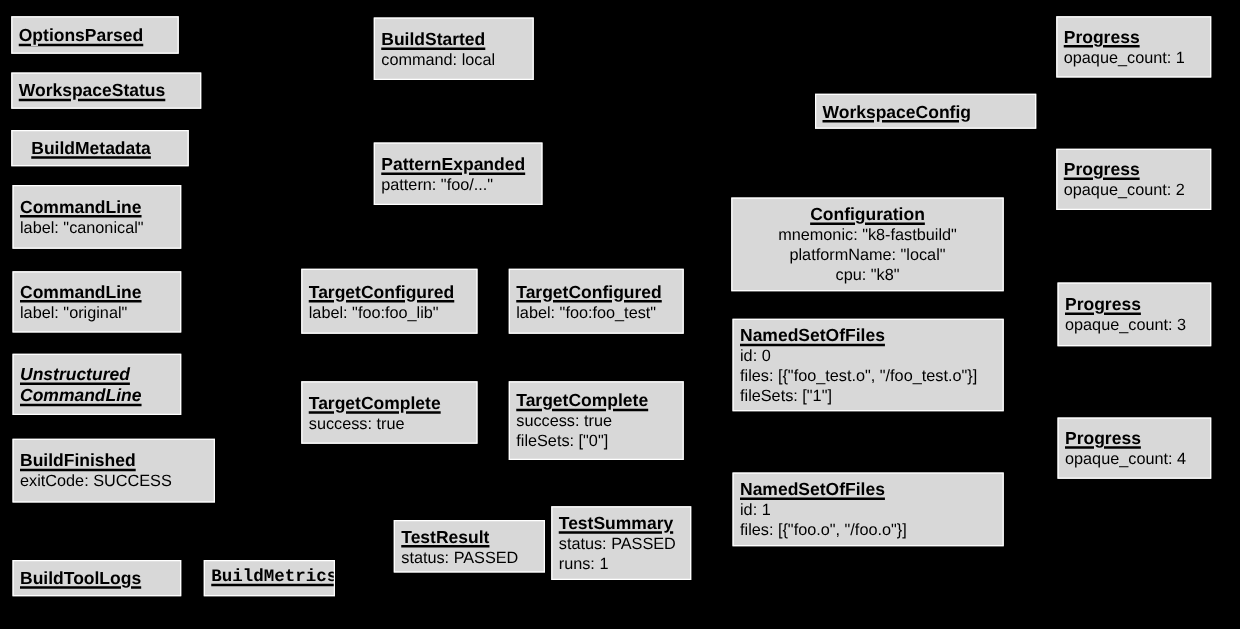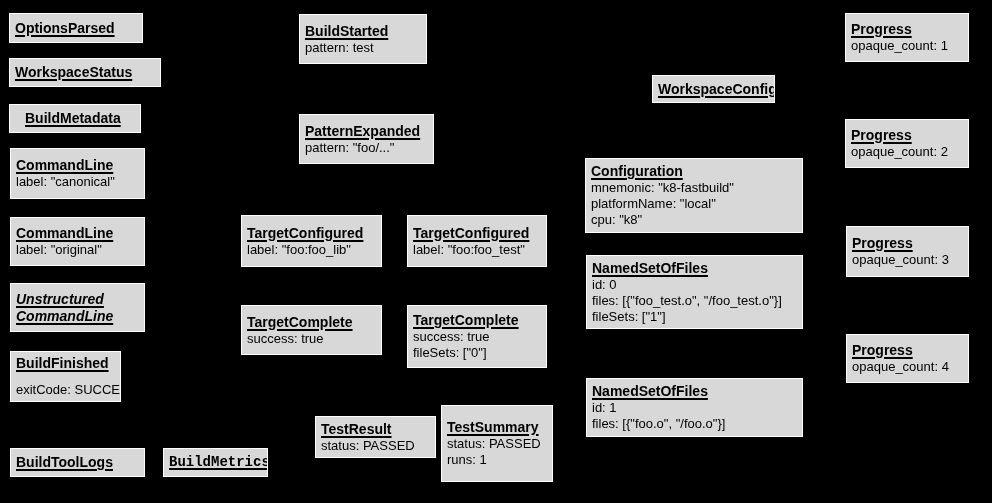--- a/index.html
+++ b/index.html
@@ -38,37 +38,37 @@
     text-underline-offset: 2px;
     white-space: pre-line;
   }
   .node .d {
     font-size: 13px;
     line-height: 16px;
     white-space: pre;
   }
   .n0  { left: 9px;   top: 13px;  width: 134px; height: 30px; }
   .n1  { left: 9px;   top: 58px;  width: 152px; height: 29px; }
-  .n2  { left: 9px;   top: 104px; width: 132px; height: 29px; padding-left: 15px; }
+  .n2  { left: 9px;   top: 104px; width: 142px; height: 29px; padding-left: 15px; }
   .n3  { left: 10px;  top: 148px; width: 135px; height: 51px; }
   .n4  { left: 10px;  top: 217px; width: 135px; height: 49px; }
   .n5  { left: 10px;  top: 283px; width: 135px; height: 49px; font-style: italic; }
-  .n6  { left: 10px;  top: 351px; width: 111px; height: 51px; justify-content: space-between; }
+  .n6  { left: 10px;  top: 351px; width: 162px; height: 51px; }
   .n7  { left: 10px;  top: 448px; width: 135px; height: 29px; justify-content: center; }
   .n8  { left: 163px; top: 448px; width: 105px; height: 29px; font-family: Liberation Mono, monospace; }
   .n9  { left: 299px; top: 14px;  width: 128px; height: 50px; }
   .n10 { left: 299px; top: 114px; width: 135px; height: 50px; }
   .n11 { left: 241px; top: 215px; width: 141px; height: 52px; }
   .n12 { left: 407px; top: 215px; width: 140px; height: 52px; }
   .n13 { left: 241px; top: 305px; width: 141px; height: 50px; }
   .n14 { left: 407px; top: 305px; width: 140px; height: 63px; }
   .n15 { left: 315px; top: 416px; width: 121px; height: 42px; }
-  .n16 { left: 441px; top: 405px; width: 112px; height: 77px; }
-  .n17 { left: 652px; top: 75px;  width: 123px; height: 28px; }
-  .n18 { left: 585px; top: 158px; width: 218px; height: 75px; }
+  .n16 { left: 441px; top: 405px; width: 112px; height: 59px; }
+  .n17 { left: 652px; top: 75px;  width: 177px; height: 28px; }
+  .n18 { left: 585px; top: 158px; width: 218px; height: 75px; text-align: center; }
   .n19 { left: 586px; top: 255px; width: 217px; height: 74px; }
   .n20 { left: 586px; top: 378px; width: 217px; height: 59px; }
   .n21 { left: 845px; top: 13px;  width: 124px; height: 49px; }
   .n22 { left: 845px; top: 119px; width: 124px; height: 49px; }
   .n23 { left: 846px; top: 226px; width: 123px; height: 51px; }
   .n24 { left: 846px; top: 334px; width: 123px; height: 49px; }
 </style>
 </head>
 <body>
 
@@ -109,21 +109,21 @@
   <div class="node n7">
     <div class="t">BuildToolLogs</div>
   </div>
 
   <div class="node n8">
     <div class="t">BuildMetrics</div>
   </div>
 
   <div class="node n9">
     <div class="t">BuildStarted</div>
-    <div class="d">pattern: test</div>
+    <div class="d">command: local</div>
   </div>
 
   <div class="node n10">
     <div class="t">PatternExpanded</div>
     <div class="d">pattern: "foo/..."</div>
   </div>
 
   <div class="node n11">
     <div class="t">TargetConfigured</div>
     <div class="d">label: "foo:foo_lib"</div>

